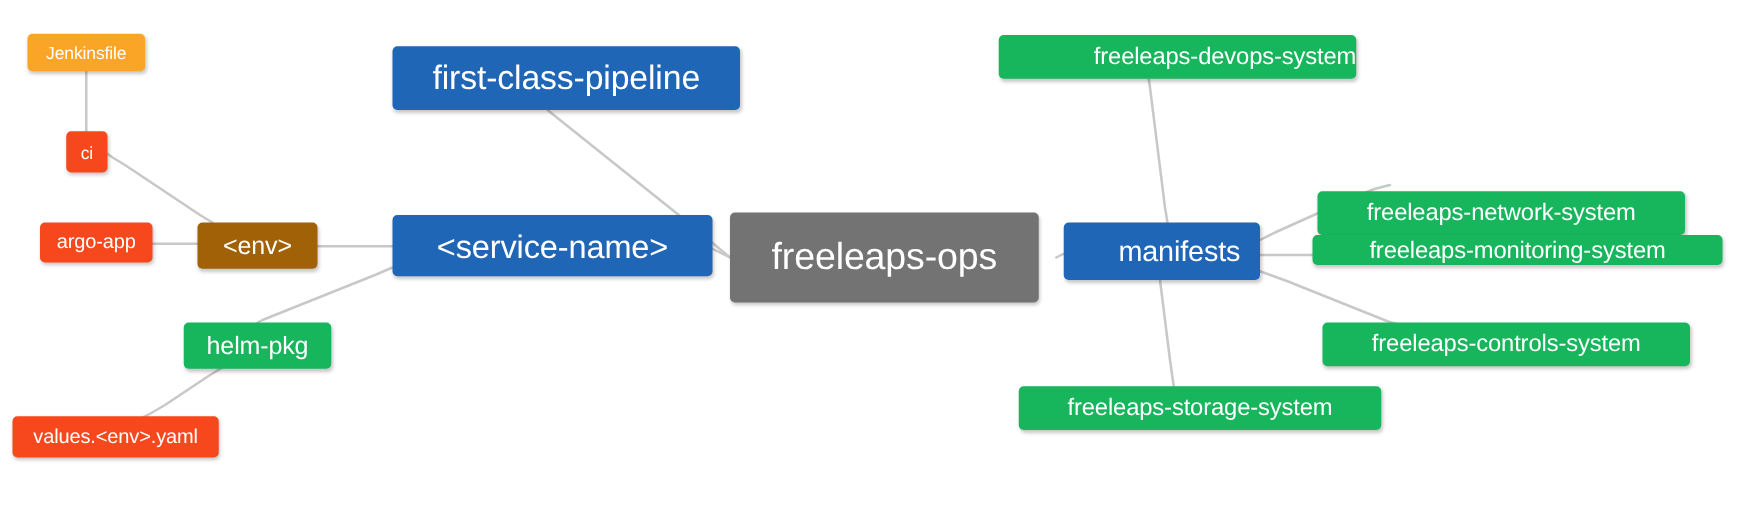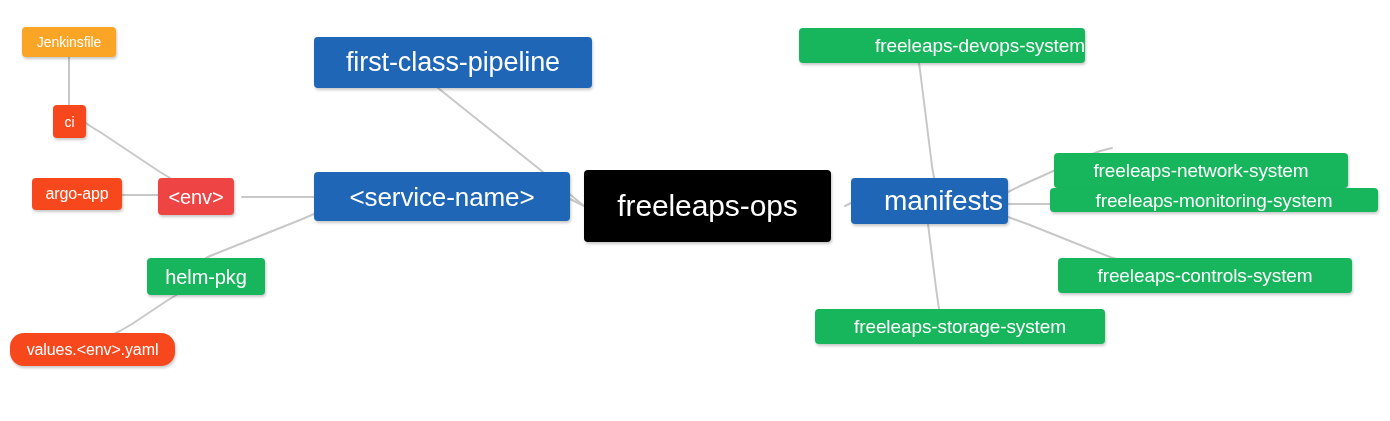--- a/index.html
+++ b/index.html
@@ -47,39 +47,39 @@
 
   <div class="node" style="left: 22px; top: 27px; width: 94px; height: 30px; background: rgb(251, 165, 38); font-size: 14px;">
       <span>Jenkinsfile</span>
     </div>
   <div class="node" style="left: 53px; top: 105px; width: 33px; height: 33px; background: rgb(247, 72, 29); font-size: 14px;">
       <span>ci</span>
     </div>
   <div class="node" style="left: 32px; top: 178px; width: 90px; height: 32px; background: rgb(247, 72, 29); font-size: 16px; justify-content: center;">
       <span>argo-app</span>
     </div>
-  <div class="node" style="left: 10px; top: 333px; width: 165px; height: 33px; background: rgb(247, 72, 29); font-size: 16px; border-radius: 14px;">
+  <div class="node" style="left: 10px; top: 333px; width: 165px; height: 33px; background: rgb(247, 72, 29); font-size: 16px;">
       <span>values.&lt;env&gt;.yaml</span>
     </div>
-  <div class="node" style="left: 158px; top: 178px; width: 76px; height: 37px; background: #ef4444; font-size: 20px;">
+  <div class="node" style="left: 158px; top: 178px; width: 96px; height: 37px; background: #a16207; font-size: 20px;">
       <span>&lt;env&gt;</span>
     </div>
   <div class="node" style="left: 147px; top: 258px; width: 118px; height: 37px; background: rgb(23, 181, 92); font-size: 20px;">
       <span>helm-pkg</span>
     </div>
   <div class="node" style="left: 314px; top: 172px; width: 256px; height: 49px; background: rgb(32, 102, 182); font-size: 26px;">
       <span>&lt;service-name&gt;</span>
     </div>
   <div class="node" style="left: 314px; top: 37px; width: 278px; height: 51px; background: rgb(32, 102, 182); font-size: 27px;">
       <span>first-class-pipeline</span>
     </div>
-  <div class="node" style="left: 584px; top: 170px; width: 247px; height: 72px; background: #000000; font-size: 30px;">
+  <div class="node" style="left: 584px; top: 170px; width: 247px; height: 72px; background: #737373; font-size: 30px;">
       <span>freeleaps-ops</span>
     </div>
-  <div class="node" style="left: 851px; top: 178px; width: 157px; height: 46px; background: rgb(32, 102, 182); font-size: 28px; padding-left: 28px;">
+  <div class="node" style="left: 851px; top: 178px; width: 157px; height: 46px; background: rgb(32, 102, 182); font-size: 23px; padding-left: 28px;">
       <span>manifests</span>
     </div>
   <div class="node" style="left: 799px; top: 28px; width: 286px; height: 35px; background: rgb(23, 181, 92); font-size: 19px; justify-content: flex-end;">
       <span>freeleaps-devops-system</span>
     </div>
   <div class="node" style="left: 1054px; top: 113px; width: 294px; height: 35px; background: rgb(23, 181, 92); font-size: 19px; margin-top: 40px;">
       <span>freeleaps-network-system</span>
     </div>
   <div class="node" style="left: 1050px; top: 188px; width: 328px; height: 24px; background: rgb(23, 181, 92); font-size: 19px;">
       <span>freeleaps-monitoring-system</span>

